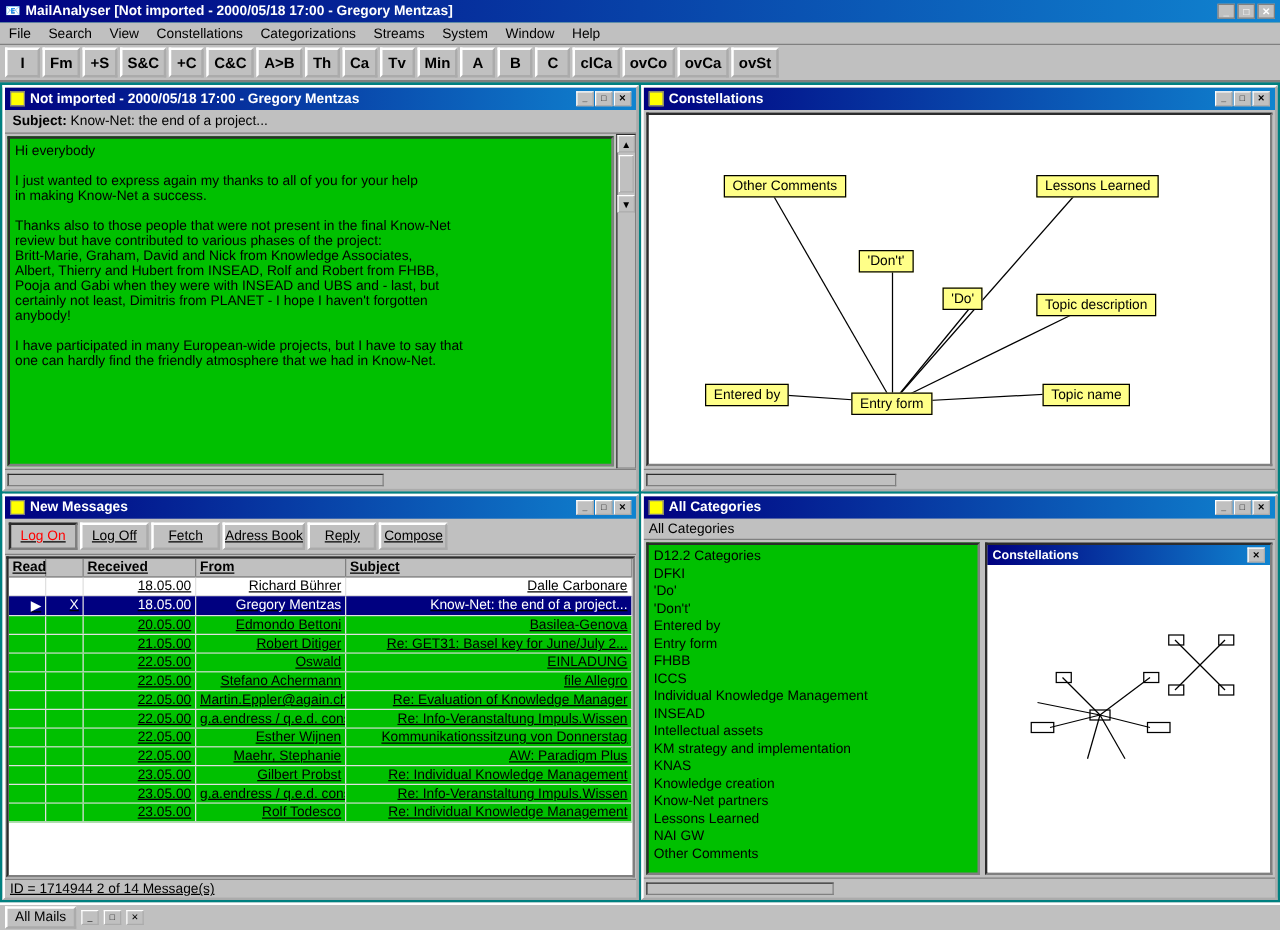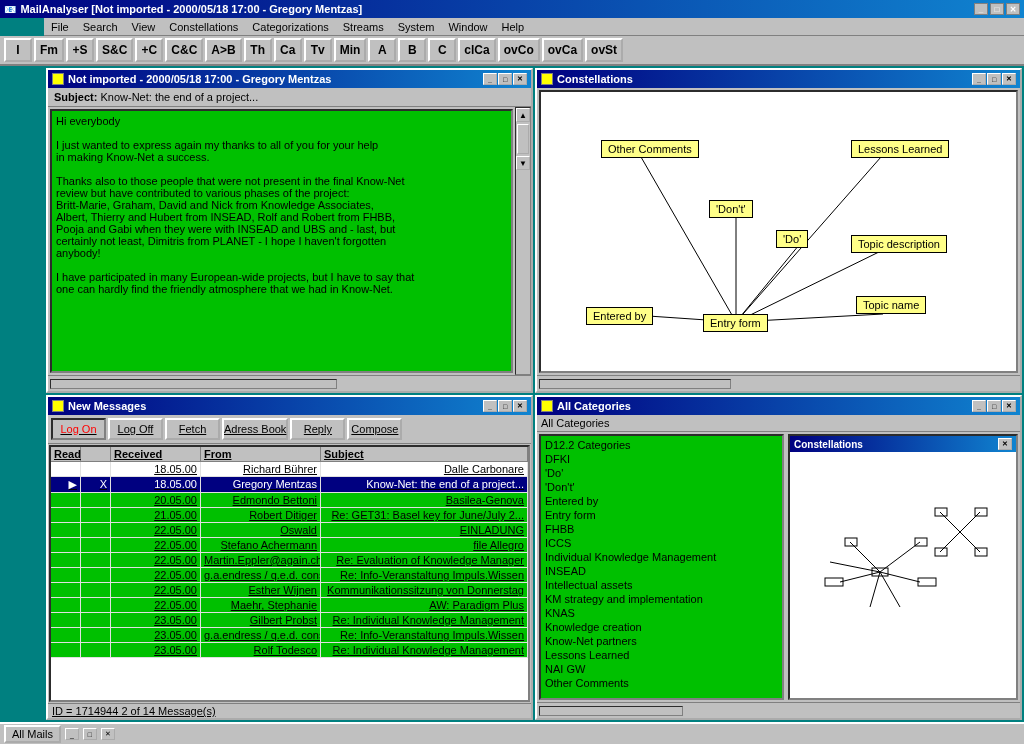--- a/index.html
+++ b/index.html
@@ -38,21 +38,20 @@
 
     
     .menu-bar {
       background: #c0c0c0;
       display: flex;
       padding: 1px 4px;
       height: 18px;
       align-items: center;
       gap: 8px;
       border-bottom: 1px solid #808080;
-      margin-left: 44px;
     }
     .menu-item {
       font-size: 11px;
       cursor: pointer;
       padding: 0 3px;
     }
 
     
     .toolbar {
       background: #c0c0c0;
@@ -77,21 +76,20 @@
 
     
     .main-area {
       display: grid;
       grid-template-columns: 1fr 1fr;
       grid-template-rows: 1fr 1fr;
       gap: 2px;
       padding: 2px;
       height: calc(744px - 66px - 22px);
       background: #008080;
-      margin-left: 44px;
     }
 
     
     .window-panel {
       background: #c0c0c0;
       border: 2px outset #ffffff;
       display: flex;
       flex-direction: column;
       overflow: hidden;
     }
@@ -441,21 +439,21 @@
         <line x1="195" y1="230" x2="342" y2="222" stroke="black" stroke-width="1"></line>
       </svg>
 
       <div class="node-box" style="left:60px;top:48px;">Other Comments</div>
       <div class="node-box" style="left:310px;top:48px;">Lessons Learned</div>
       <div class="node-box" style="left:168px;top:108px;">'Don't'</div>
       <div class="node-box" style="left:235px;top:138px;">'Do'</div>
       <div class="node-box" style="left:310px;top:143px;">Topic description</div>
       <div class="node-box" style="left:45px;top:215px;">Entered by</div>
       <div class="node-box" style="left:162px;top:222px;">Entry form</div>
-      <div class="node-box" style="left:315px;top:204px;">Topic name</div>
+      <div class="node-box" style="left:315px;top:215px;">Topic name</div>
     </div>
     <div style="height:16px;background:#c0c0c0;border-top:1px solid #808080;display:flex;align-items:center;padding:0 2px;">
       <div style="width:40%;height:10px;background:#c0c0c0;border:1px inset #808080;"></div>
     </div>
   </div>
 
   <div class="window-panel">
     <div class="window-title-bar">
       <div style="display:flex;align-items:center;">
         <span class="window-icon"></span>

